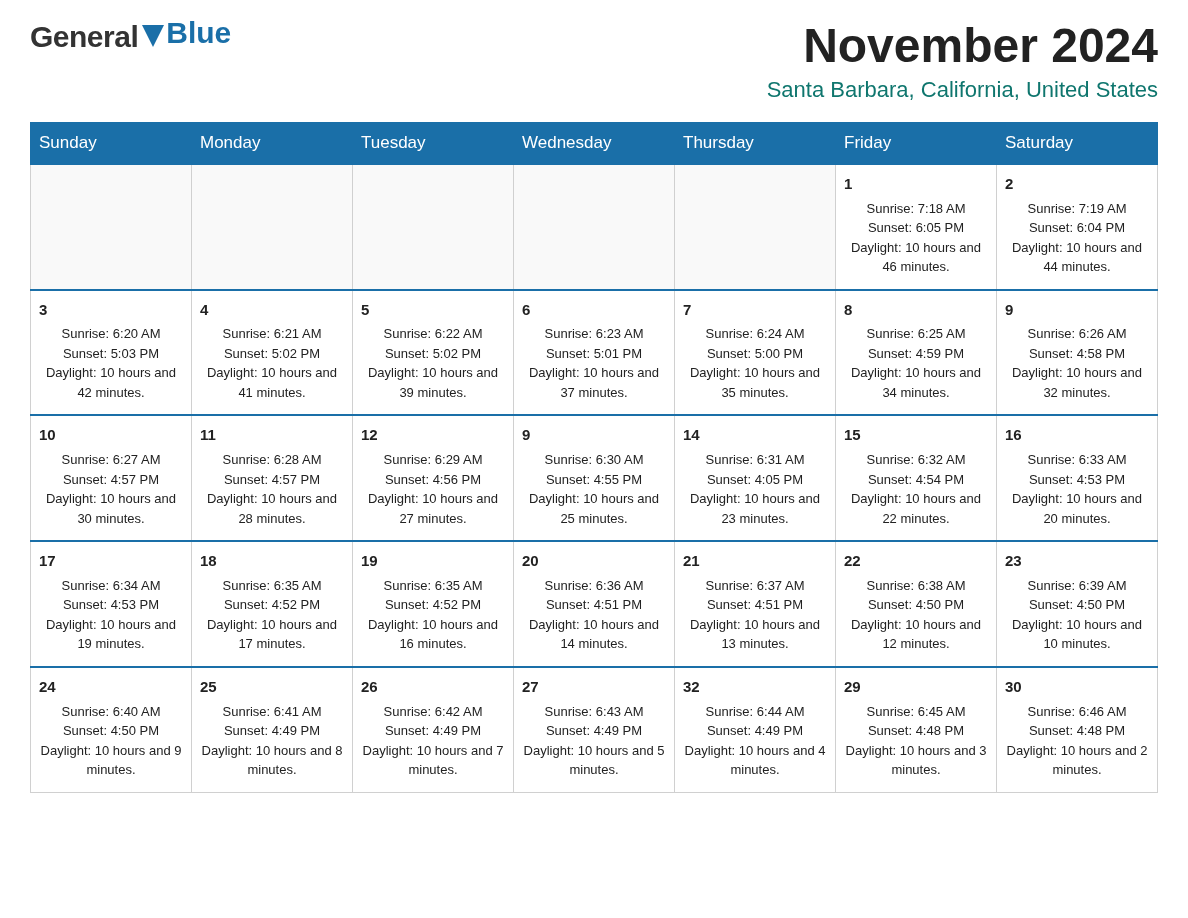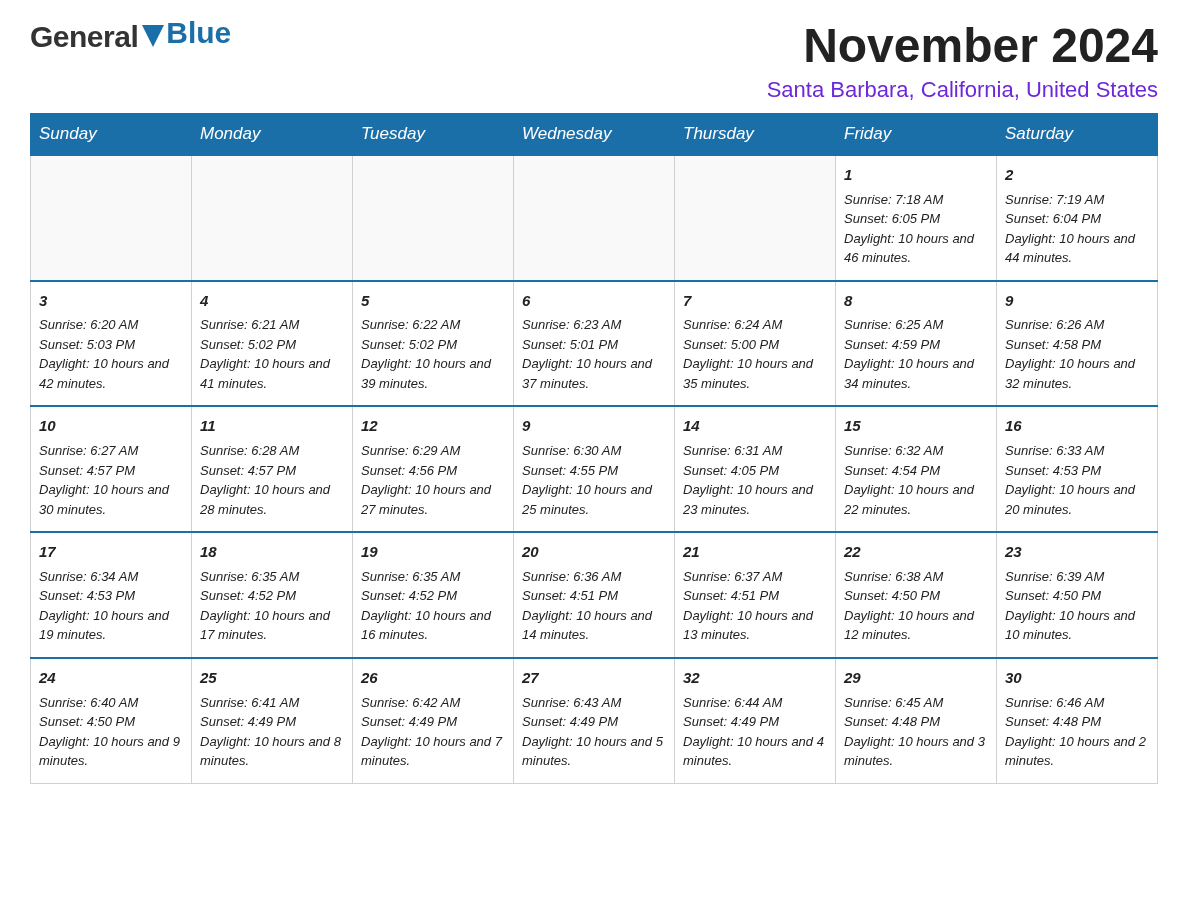--- a/index.html
+++ b/index.html
@@ -25,28 +25,27 @@
     }
     .title-block h1 {
       font-size: 48px;
       font-weight: bold;
       color: #222;
       line-height: 1.1;
     }
     .title-block h2 {
       font-size: 22px;
       font-weight: normal;
-      color: #6d28d9;
+      color: #0f766e;
       margin-top: 4px;
     }
     .calendar {
       width: 100%;
       border-collapse: collapse;
-      margin-top: 10px;
-      font-style: italic;
+      margin-top: 19px;
     }
     .calendar thead tr th {
       background-color: #1a6fa8;
       color: #fff;
       padding: 10px 8px;
       text-align: left;
       font-size: 17px;
       font-weight: normal;
       border: 1px solid #1a6fa8;
     }
@@ -67,20 +66,21 @@
       font-size: 15px;
       font-weight: bold;
       color: #222;
       display: block;
       margin-bottom: 4px;
     }
     .day-info {
       font-size: 13px;
       color: #222;
       line-height: 1.5;
+      text-align: center;
     }
     .empty-cell {
       background: #f9f9f9;
     }
     .logo-text-row {
       display: flex;
       align-items: baseline;
     }
     .logo-bottom-row {
       display: flex;

